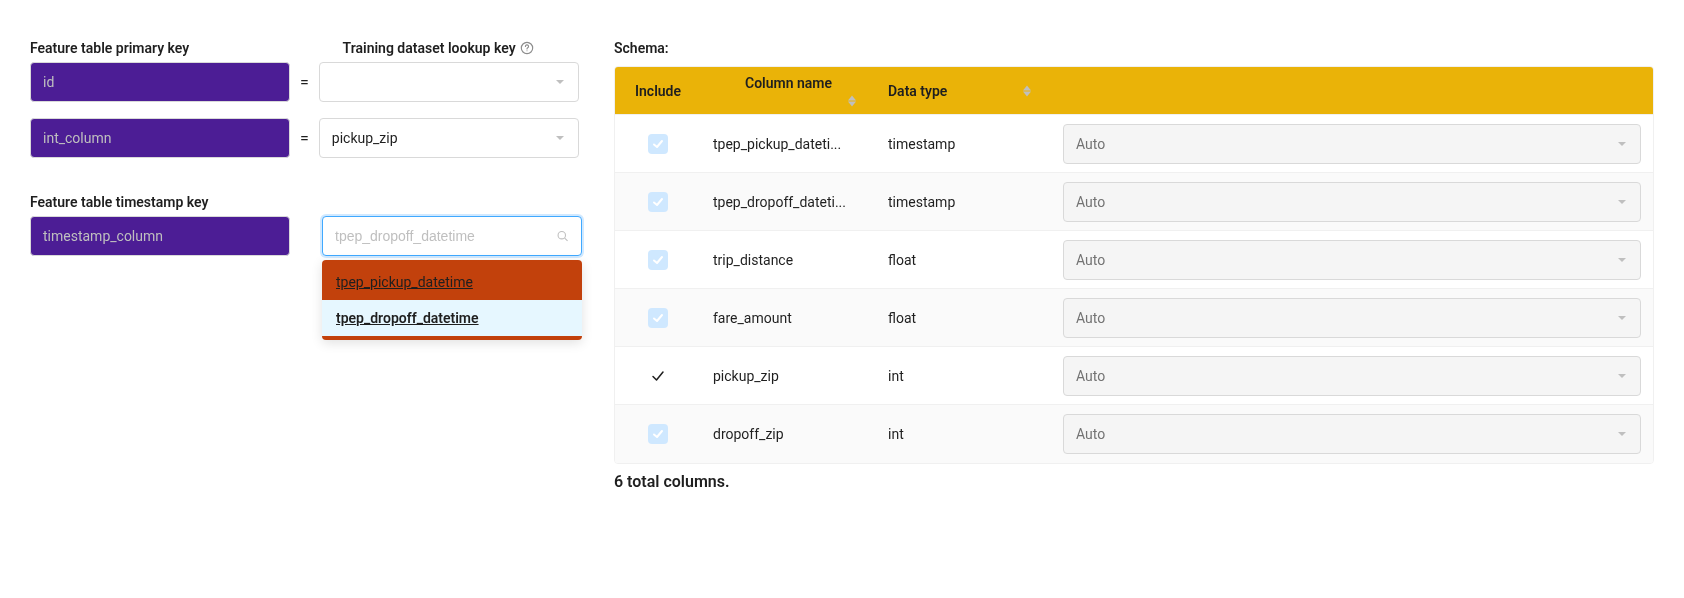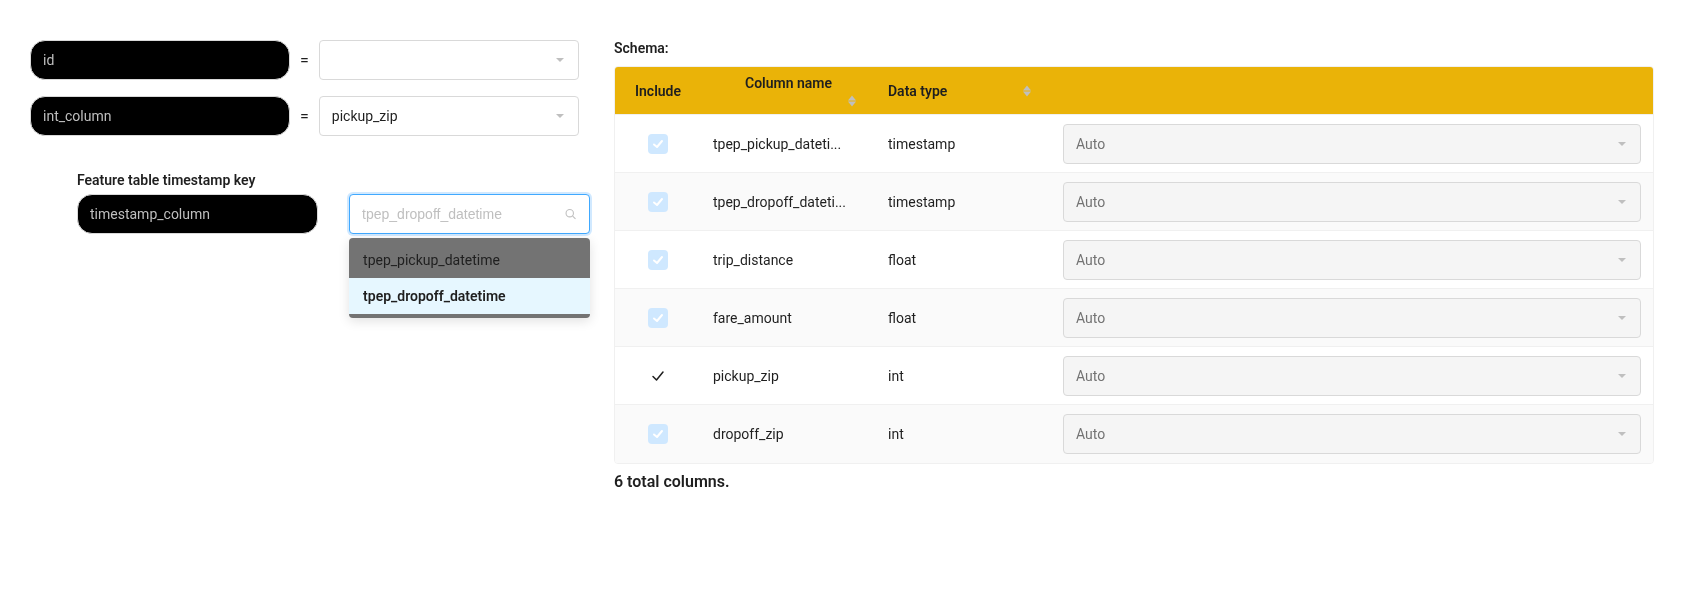--- a/index.html
+++ b/index.html
@@ -50,68 +50,67 @@
       border-radius: 4px;
       padding: 0 12px;
       font-size: 14px;
       background: #fff;
       display: flex;
       align-items: center;
       justify-content: space-between;
       color: #1f1f1f;
     }
     .input-box.disabled {
-      background: #000000;
+      background: #4c1d95;
       color: #bfbfbf;
       cursor: not-allowed;
-      border-radius: 15px;
     }
     .input-box.placeholder span.text {
       color: #bfbfbf;
     }
     .select-box {
       cursor: pointer;
     }
     .input-box.focused {
       border-color: #40a9ff;
       box-shadow: 0 0 0 2px rgba(24,144,255,0.2);
     }
     .chevron-down {
       width: 12px;
       height: 12px;
       color: #bfbfbf;
     }
     .section-gap {
       margin-top: 36px;
-      margin-left: 47px;
     }
     .help-icon, .info-icon {
       width: 14px;
       height: 14px;
       color: #8c8c8c;
     }
     .search-icon {
       width: 14px;
       height: 14px;
       color: #bfbfbf;
     }
     
     .dropdown-wrap {
       position: relative;
     }
     .dropdown-panel {
       position: absolute;
       top: 44px;
       left: 0;
       right: 0;
-      background: #737373;
+      background: #c2410c;
       border-radius: 4px;
       box-shadow: 0 3px 12px rgba(0,0,0,0.12);
       padding: 4px 0;
       z-index: 10;
+      text-decoration: underline;
     }
     .dropdown-option {
       padding: 10px 14px;
       font-size: 14px;
       cursor: pointer;
     }
     .dropdown-option.highlighted {
       background: #e6f7ff;
       font-weight: 600;
     }
@@ -236,20 +235,36 @@
       margin-right: 28px; 
     }
   </style>
 </head>
 <body>
 
 <div class="container">
 
   <div class="left-panel">
 
+    <div class="header-row">
+      <div class="key-col">
+        <div class="field-label">Feature table primary key</div>
+      </div>
+      <div style="width:18px"></div>
+      <div class="key-col">
+        <div class="field-label">
+          <span>Training dataset lookup key</span>
+          <svg class="help-icon" viewBox="0 0 16 16" fill="none" stroke="currentColor" stroke-width="1.3">
+              <circle cx="8" cy="8" r="6.5"></circle>
+              <path d="M6.2 6.2a1.8 1.8 0 1 1 2.6 1.6c-.6.3-.8.7-.8 1.4" stroke-linecap="round"></path>
+              <circle cx="8" cy="11.2" r="0.6" fill="currentColor" stroke="none"></circle>
+            </svg>
+        </div>
+      </div>
+    </div>
 
     <div class="key-row">
       <div class="key-col">
         <div class="input-box disabled">
           <span class="text">id</span>
         </div>
       </div>
       <span class="eq">=</span>
       <div class="key-col">
         <div class="input-box select-box placeholder">

